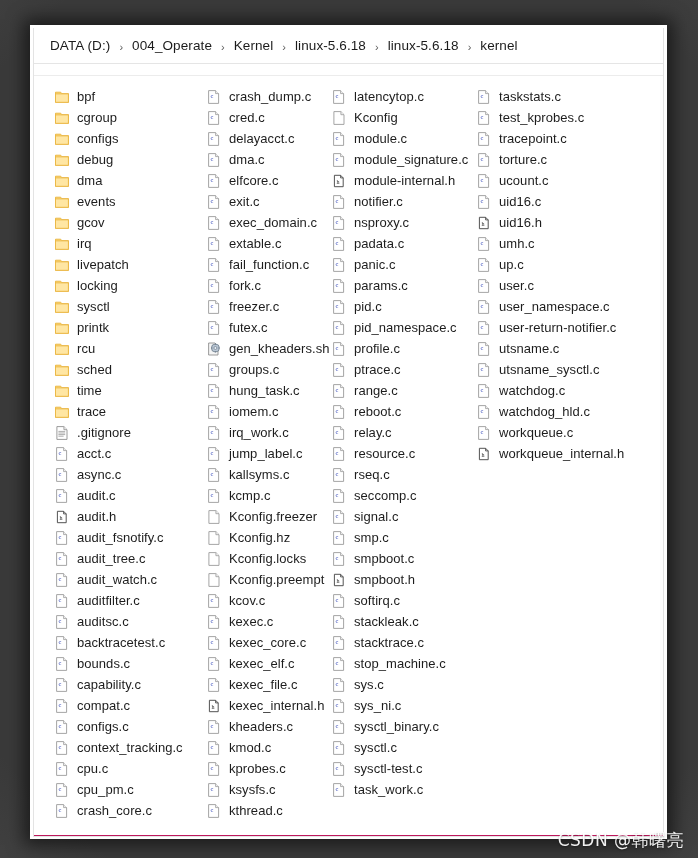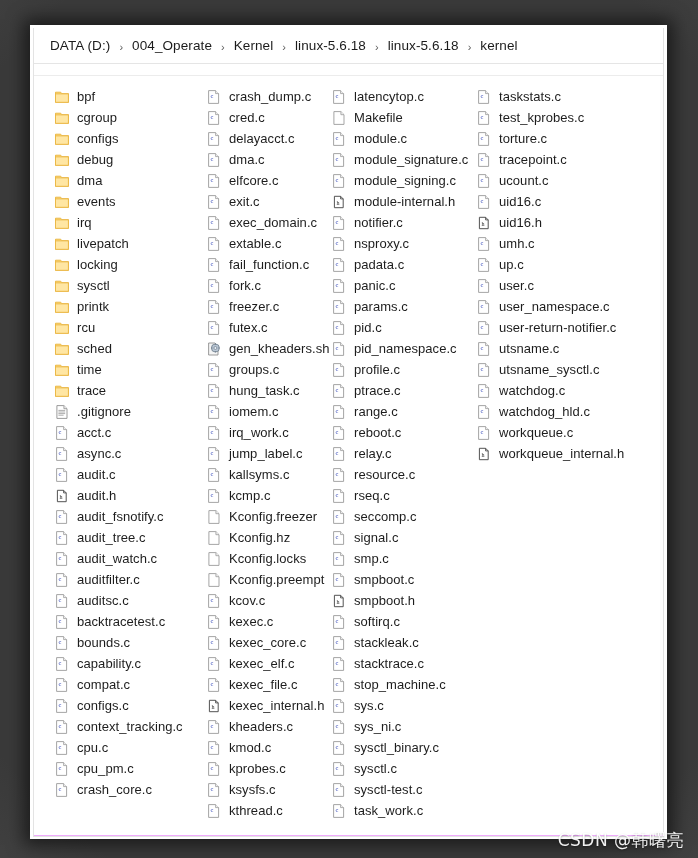--- a/index.html
+++ b/index.html
@@ -25,21 +25,21 @@
     position: absolute;
     left: 30px; top: 25px;
     width: 637px; height: 814px;
     box-shadow: 0 0 16px 6px rgba(0,0,0,0.55);
     background: #ffffff;
   }
   #window {
     position: absolute;
     left: 33px; top: 28px;
     width: 631px; height: 809px;
-    background: #f0abfc;
+    background: #be185d;
     border: 1px solid #e3e3e3;
     border-top: none;
     overflow: hidden;
   }
   
   #addressbar {
     height: 36px;
     border-bottom: 1px solid #e5e5e5;
     display: flex;
     align-items: center;
@@ -201,20 +201,29 @@
             </span>
             <span class="file-label">events</span>
           </div>
           <div class="file-row">
             <span class="icon">
               <svg width="16" height="16" viewBox="0 0 16 16">
                 <path d="M1.5 3.2h5.2l1.1 1.5h6.7v8.6H1.5z" fill="#ffd878" stroke="#e8b33c" stroke-width="0.9"></path>
                 <path d="M1.5 4.9h12.9v8.4H1.5z" fill="#ffe6a3" stroke="#e8b33c" stroke-width="0.8"></path>
               </svg>
             </span>
+            <span class="file-label">gcov</span>
+          </div>
+          <div class="file-row">
+            <span class="icon">
+              <svg width="16" height="16" viewBox="0 0 16 16">
+                <path d="M1.5 3.2h5.2l1.1 1.5h6.7v8.6H1.5z" fill="#ffd878" stroke="#e8b33c" stroke-width="0.9"></path>
+                <path d="M1.5 4.9h12.9v8.4H1.5z" fill="#ffe6a3" stroke="#e8b33c" stroke-width="0.8"></path>
+              </svg>
+            </span>
             <span class="file-label">irq</span>
           </div>
           <div class="file-row">
             <span class="icon">
               <svg width="16" height="16" viewBox="0 0 16 16">
                 <path d="M1.5 3.2h5.2l1.1 1.5h6.7v8.6H1.5z" fill="#ffd878" stroke="#e8b33c" stroke-width="0.9"></path>
                 <path d="M1.5 4.9h12.9v8.4H1.5z" fill="#ffe6a3" stroke="#e8b33c" stroke-width="0.8"></path>
               </svg>
             </span>
             <span class="file-label">livepatch</span>
@@ -843,51 +852,41 @@
             </span>
             <span class="file-label">latencytop.c</span>
           </div>
           <div class="file-row">
             <span class="icon">
               <svg width="16" height="16" viewBox="0 0 16 16">
                 <path d="M2.9 1.6h7.0l3.1 3.1v9.7H2.9z" fill="#ffffff" stroke="#9b9b9b" stroke-width="0.9"></path>
                 <path d="M9.9 1.6v3.1h3.1" fill="#f2f2f2" stroke="#9b9b9b" stroke-width="0.8"></path>
               </svg>
             </span>
-            <span class="file-label">Makefile</span>
+            <span class="file-label">Kconfig</span>
           </div>
           <div class="file-row">
             <span class="icon">
               <svg width="16" height="16" viewBox="0 0 16 16">
                 <path d="M2.6 1.6h7.0l3.0 3.0v9.8H2.6z" fill="#ffffff" stroke="#9b9b9b" stroke-width="0.9"></path>
                 <path d="M9.6 1.6v3.0h3.0" fill="#f0f0f0" stroke="#9b9b9b" stroke-width="0.8"></path>
                 <text x="5.9" y="9.4" font-family="Liberation Serif, serif" font-size="6.4" fill="#2b3fb5" text-anchor="middle">c</text>
               </svg>
             </span>
             <span class="file-label">module.c</span>
           </div>
           <div class="file-row">
             <span class="icon">
               <svg width="16" height="16" viewBox="0 0 16 16">
                 <path d="M2.6 1.6h7.0l3.0 3.0v9.8H2.6z" fill="#ffffff" stroke="#9b9b9b" stroke-width="0.9"></path>
                 <path d="M9.6 1.6v3.0h3.0" fill="#f0f0f0" stroke="#9b9b9b" stroke-width="0.8"></path>
                 <text x="5.9" y="9.4" font-family="Liberation Serif, serif" font-size="6.4" fill="#2b3fb5" text-anchor="middle">c</text>
               </svg>
             </span>
             <span class="file-label">module_signature.c</span>
-          </div>
-          <div class="file-row">
-            <span class="icon">
-              <svg width="16" height="16" viewBox="0 0 16 16">
-                <path d="M2.6 1.6h7.0l3.0 3.0v9.8H2.6z" fill="#ffffff" stroke="#9b9b9b" stroke-width="0.9"></path>
-                <path d="M9.6 1.6v3.0h3.0" fill="#f0f0f0" stroke="#9b9b9b" stroke-width="0.8"></path>
-                <text x="5.9" y="9.4" font-family="Liberation Serif, serif" font-size="6.4" fill="#2b3fb5" text-anchor="middle">c</text>
-              </svg>
-            </span>
-            <span class="file-label">module_signing.c</span>
           </div>
           <div class="file-row">
             <span class="icon">
               <svg width="16" height="16" viewBox="0 0 16 16">
                 <path d="M3.4 2.3h6.2l2.6 2.6v8.8H3.4z" fill="#ffffff" stroke="#4a4a4a" stroke-width="0.95"></path>
                 <path d="M9.6 2.3v2.6h2.6" fill="none" stroke="#4a4a4a" stroke-width="0.9"></path>
                 <text x="7.0" y="11.4" font-family="Liberation Serif, serif" font-size="6.0" fill="#2a2a2a" text-anchor="middle">h</text>
               </svg>
             </span>
             <span class="file-label">module-internal.h</span>
@@ -1205,31 +1204,31 @@
             <span class="file-label">test_kprobes.c</span>
           </div>
           <div class="file-row">
             <span class="icon">
               <svg width="16" height="16" viewBox="0 0 16 16">
                 <path d="M2.6 1.6h7.0l3.0 3.0v9.8H2.6z" fill="#ffffff" stroke="#9b9b9b" stroke-width="0.9"></path>
                 <path d="M9.6 1.6v3.0h3.0" fill="#f0f0f0" stroke="#9b9b9b" stroke-width="0.8"></path>
                 <text x="5.9" y="9.4" font-family="Liberation Serif, serif" font-size="6.4" fill="#2b3fb5" text-anchor="middle">c</text>
               </svg>
             </span>
+            <span class="file-label">tracepoint.c</span>
+          </div>
+          <div class="file-row">
+            <span class="icon">
+              <svg width="16" height="16" viewBox="0 0 16 16">
+                <path d="M2.6 1.6h7.0l3.0 3.0v9.8H2.6z" fill="#ffffff" stroke="#9b9b9b" stroke-width="0.9"></path>
+                <path d="M9.6 1.6v3.0h3.0" fill="#f0f0f0" stroke="#9b9b9b" stroke-width="0.8"></path>
+                <text x="5.9" y="9.4" font-family="Liberation Serif, serif" font-size="6.4" fill="#2b3fb5" text-anchor="middle">c</text>
+              </svg>
+            </span>
             <span class="file-label">torture.c</span>
-          </div>
-          <div class="file-row">
-            <span class="icon">
-              <svg width="16" height="16" viewBox="0 0 16 16">
-                <path d="M2.6 1.6h7.0l3.0 3.0v9.8H2.6z" fill="#ffffff" stroke="#9b9b9b" stroke-width="0.9"></path>
-                <path d="M9.6 1.6v3.0h3.0" fill="#f0f0f0" stroke="#9b9b9b" stroke-width="0.8"></path>
-                <text x="5.9" y="9.4" font-family="Liberation Serif, serif" font-size="6.4" fill="#2b3fb5" text-anchor="middle">c</text>
-              </svg>
-            </span>
-            <span class="file-label">tracepoint.c</span>
           </div>
           <div class="file-row">
             <span class="icon">
               <svg width="16" height="16" viewBox="0 0 16 16">
                 <path d="M2.6 1.6h7.0l3.0 3.0v9.8H2.6z" fill="#ffffff" stroke="#9b9b9b" stroke-width="0.9"></path>
                 <path d="M9.6 1.6v3.0h3.0" fill="#f0f0f0" stroke="#9b9b9b" stroke-width="0.8"></path>
                 <text x="5.9" y="9.4" font-family="Liberation Serif, serif" font-size="6.4" fill="#2b3fb5" text-anchor="middle">c</text>
               </svg>
             </span>
             <span class="file-label">ucount.c</span>

